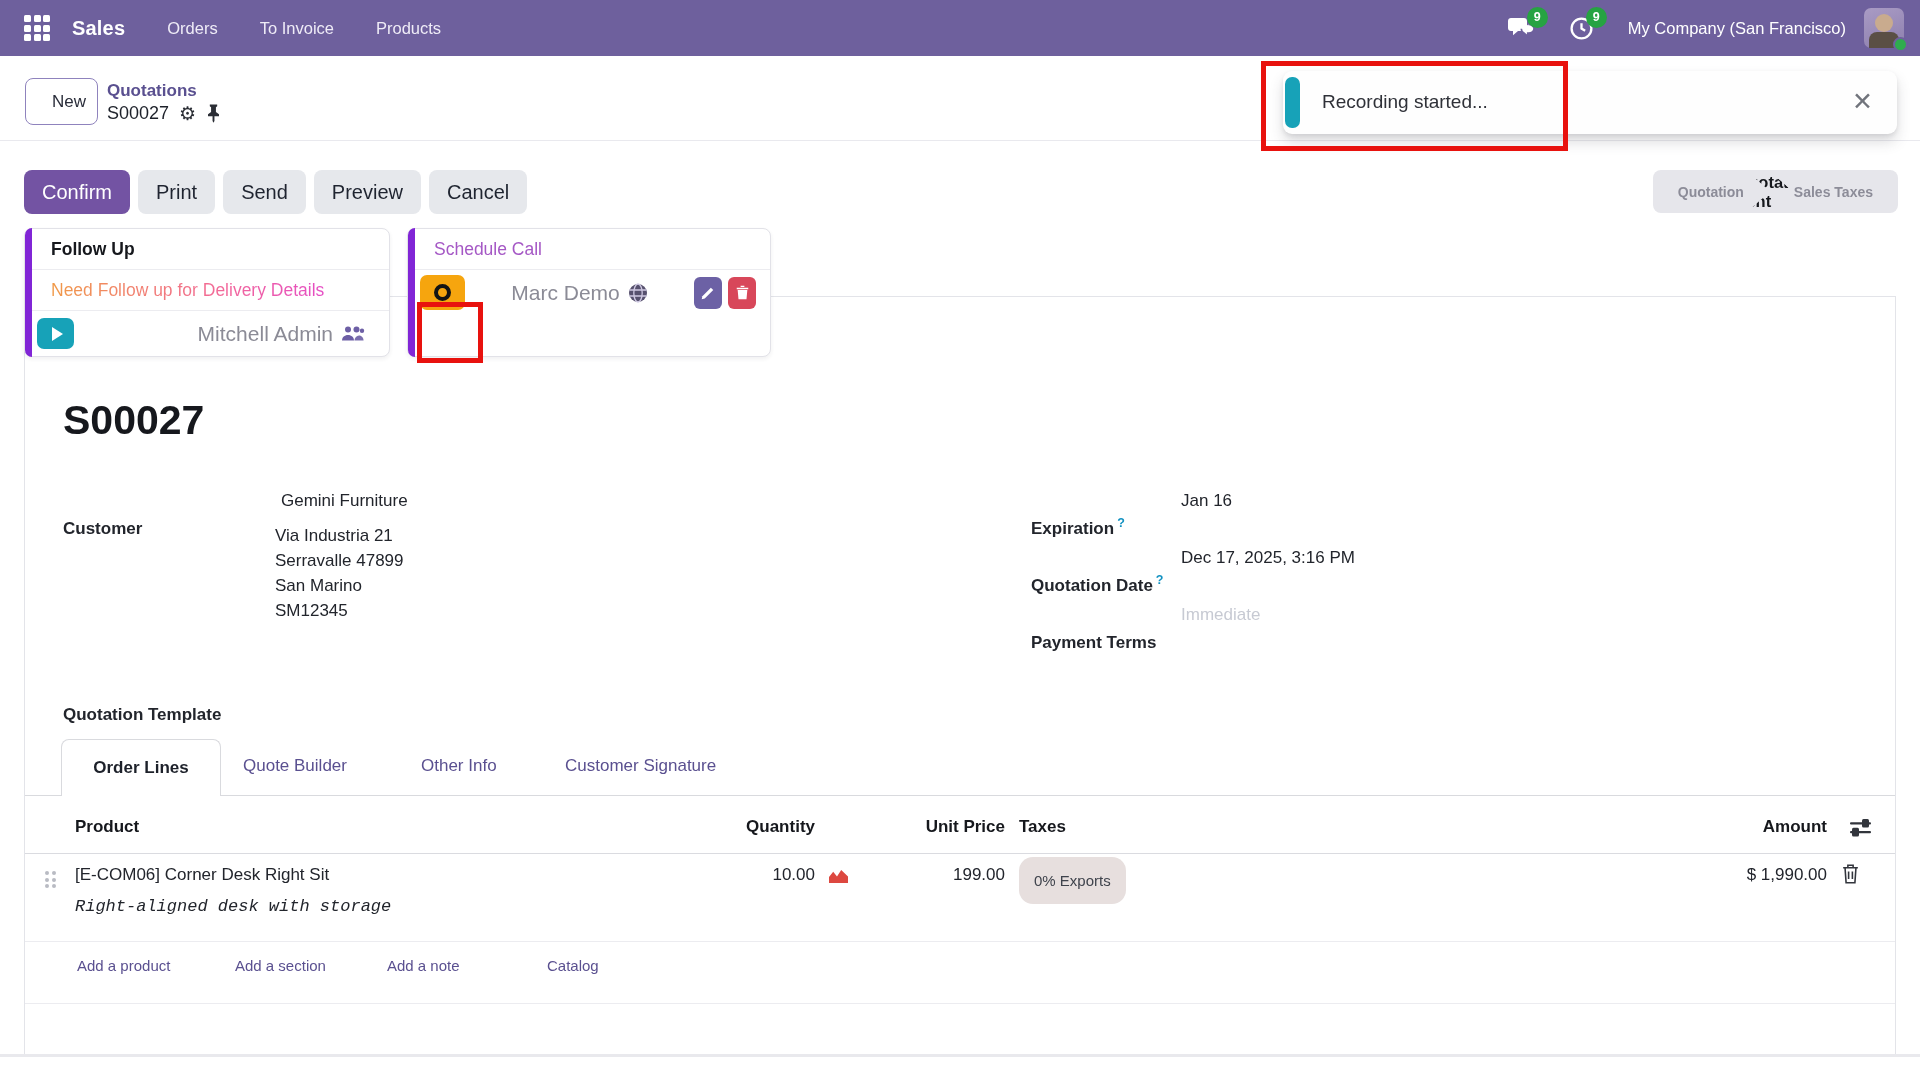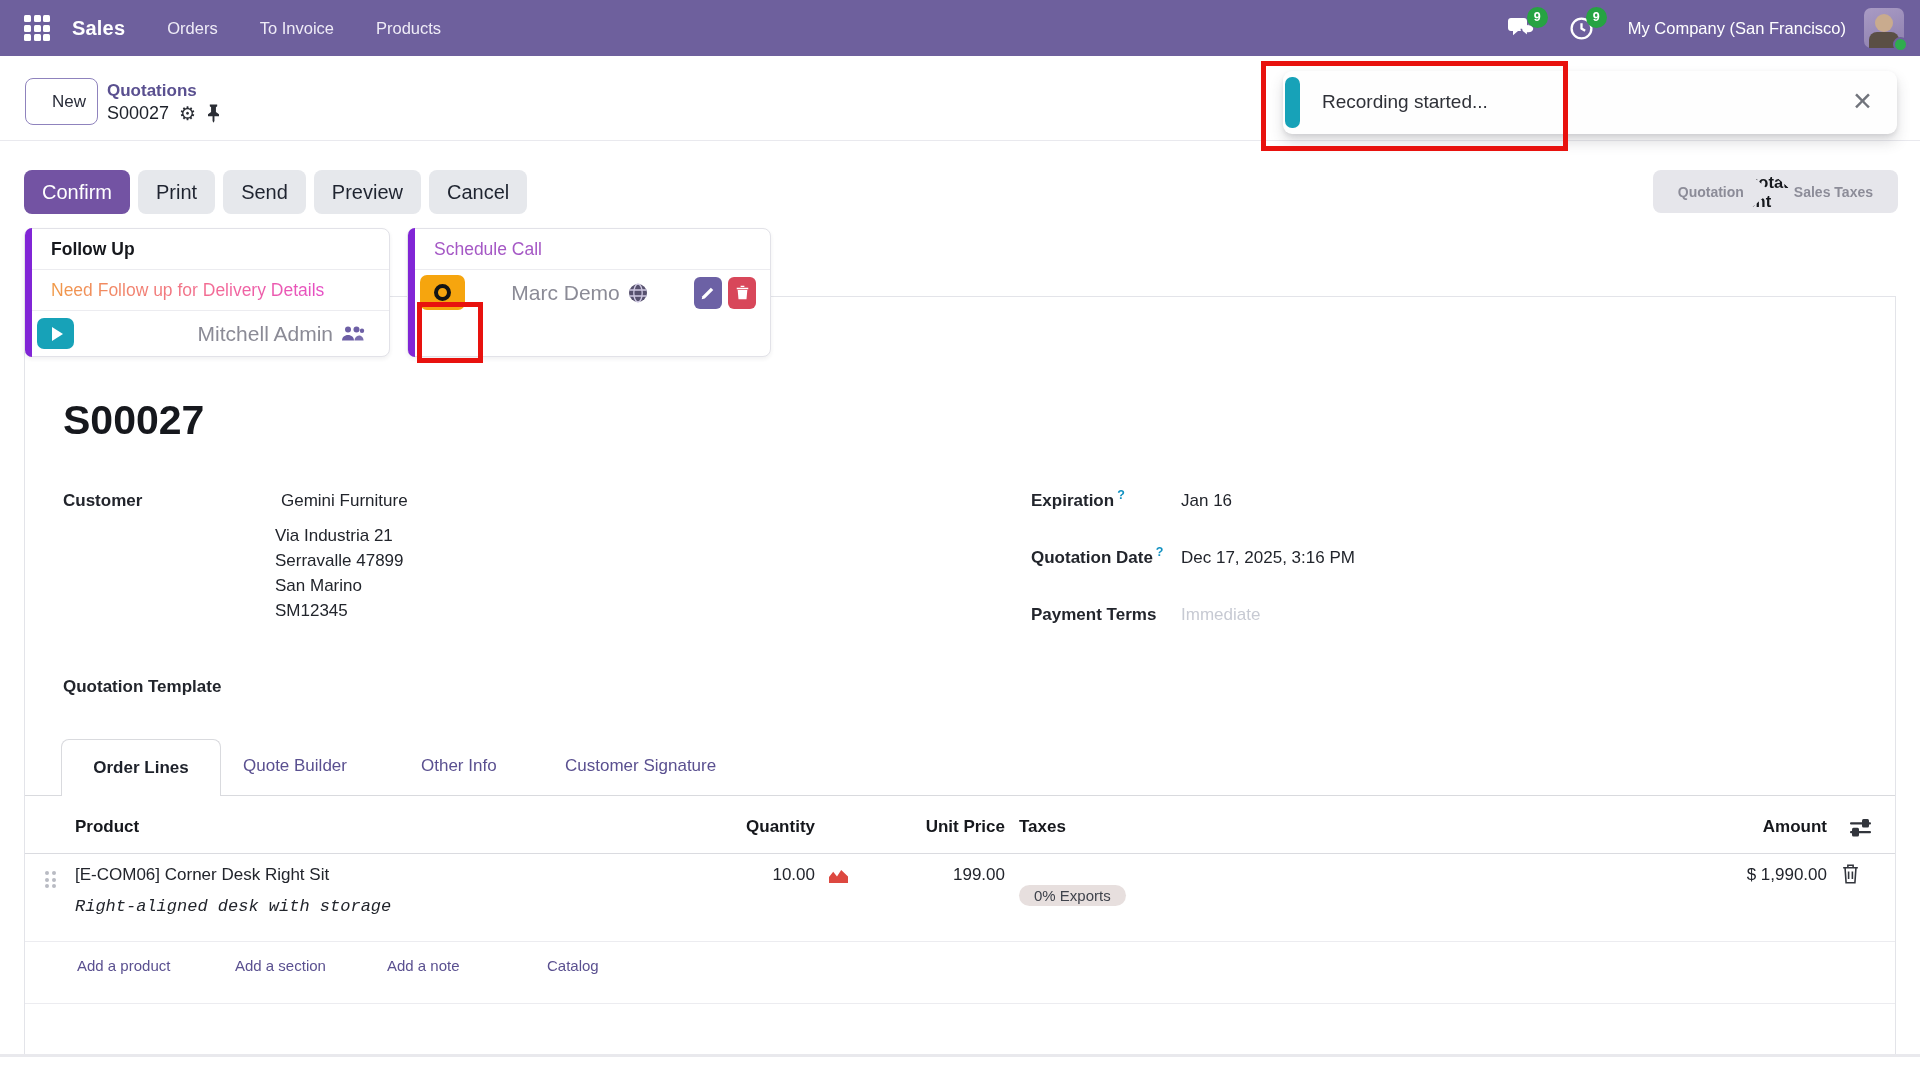--- a/index.html
+++ b/index.html
@@ -70,40 +70,40 @@
   .record-btn { width:45px; height:35px; background:#f6a50e; border:none; border-radius:7px; display:flex; align-items:center; justify-content:center; cursor:pointer; }
   .record-ring { width:17px; height:17px; border:4.5px solid #141414; border-radius:50%; }
   .update-assignee { flex:1; justify-content:center; }
   .mini-btn { width:28px; height:32px; border:none; border-radius:6px; display:flex; align-items:center; justify-content:center; cursor:pointer; }
   .edit-btn { background:#6c61a5; margin-right:6px; }
   .delete-btn { background:#d8475a; }
 
   
   .sheet { position:absolute; left:24px; top:296px; width:1872px; height:761px; background:#fff; border:1px solid #e3e4e9; }
   .sheet-title { position:absolute; left:38px; top:100px; font-size:41px; font-weight:700; color:#16181d; }
-  .field-label { position:absolute; font-size:17px; font-weight:600; color:#22252c; }
+  .field-label { position:absolute; font-size:17px; font-weight:600; color:#22252c;margin-top:28px; }
   .field-value { position:absolute; font-size:17px; color:#22252c; }
   .help-sup { color:#1191c1; font-size:12.5px; font-weight:600; vertical-align:top; position:relative; top:-3px; margin-left:3px; }
   .placeholder { color:#c7cad3; }
   .address-block { position:absolute; left:250px; top:226px; font-size:17px; color:#22252c; line-height:25px; }
 
   
   .tabs-border { position:absolute; left:0; top:498px; width:100%; height:1px; background:#d9dade; }
   .tab-active { position:absolute; left:36px; top:442px; width:160px; height:57px; background:#fff; border:1px solid #d9dade; border-bottom:none; border-radius:8px 8px 0 0; display:flex; align-items:center; justify-content:center; font-size:17px; font-weight:600; color:#1d212a; z-index:2; cursor:pointer; }
   .tab-link { position:absolute; top:459px; font-size:17px; color:#5a5090; cursor:pointer; }
 
   
   .th { position:absolute; top:520px; font-size:17px; font-weight:600; color:#16181d; }
   .right-col { text-align:right; }
   .header-border { position:absolute; left:0; top:556px; width:100%; height:1px; background:#dadbe0; }
   .td { position:absolute; font-size:17px; color:#22252c; }
   .drag-handle { position:absolute; left:20px; top:574px; display:grid; grid-template-columns:repeat(2,4px); grid-template-rows:repeat(3,4px); gap:2.5px; cursor:grab; }
   .drag-handle span { background:#b9bbc3; border-radius:50%; }
   .desc-italic { font-style:italic; }
-  .tax-badge { position:absolute; left:994px; top:588px; background:#e7dfde; color:#3f434c; font-size:15px; border-radius:14px; padding:2px 15px; }
+  .tax-badge { position:absolute; left:994px; top:560px; background:#e7dfde; color:#3f434c; font-size:15px; border-radius:14px; padding:15px 15px; }
   .row-border { position:absolute; left:0; top:644px; width:100%; height:1px; background:#ececf0; }
   .table-link { position:absolute; top:660px; font-size:15px; color:#5a5090; cursor:pointer; }
   .section-divider { position:absolute; left:0; top:706px; width:100%; height:1px; background:#ececf0; }
   .page-bottom-line { position:absolute; left:0; top:1054px; width:1920px; height:3px; background:#e9e9ed; }
 
   .icon-btn-svg { display:block; }
 </style>
 </head>
 <body>
 

